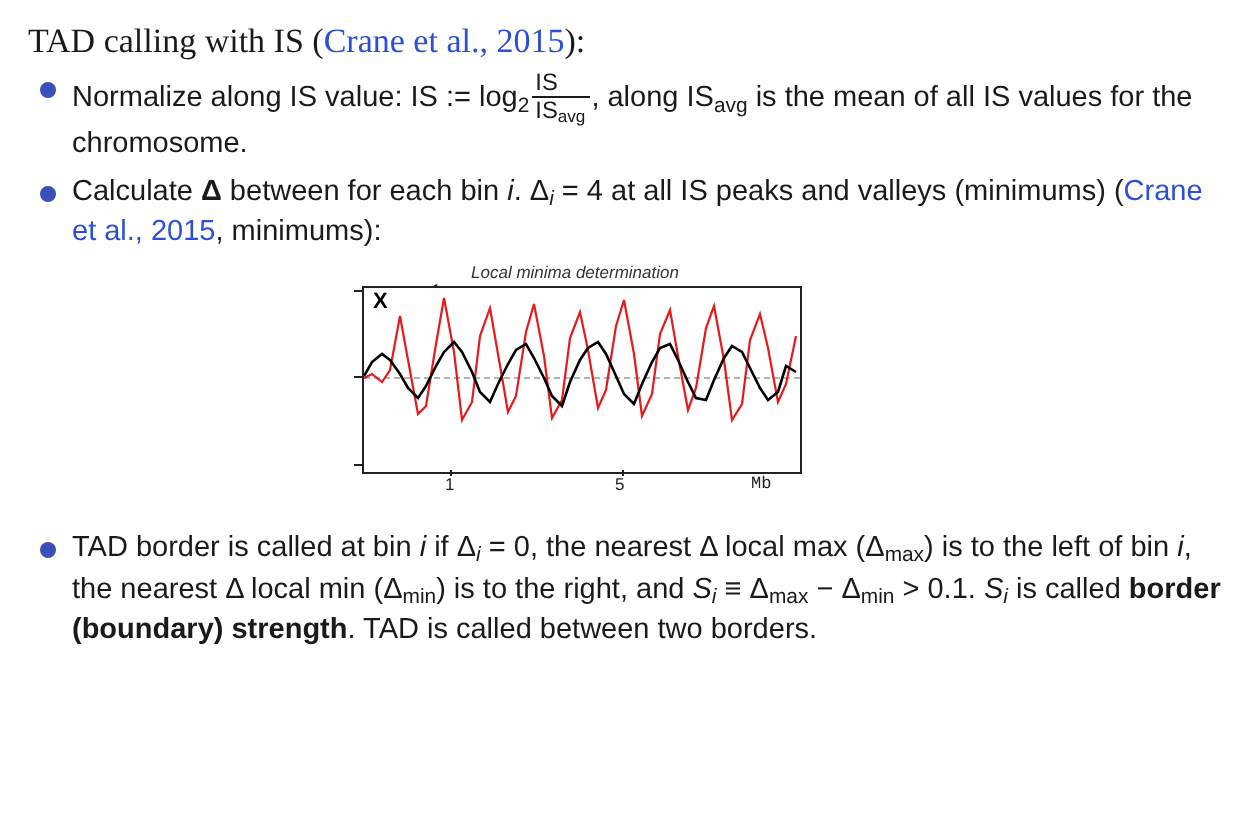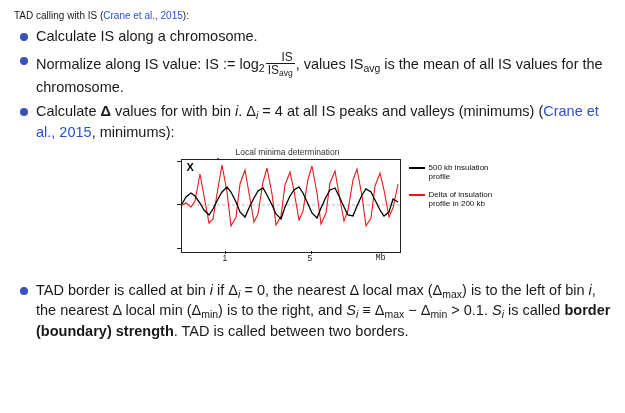--- a/index.html
+++ b/index.html
@@ -15,23 +15,24 @@
     overflow: hidden;
   }
   .slide {
     position: relative;
     width: 625px;
     height: 413px;
     box-sizing: border-box;
     padding: 10px 14px 0 14px;
   }
   .intro {
-    font-size: 10px;
+    font-size: 17px;
     line-height: 1.25;
     margin: 0 0 4px 0;
+    font-family: Liberation Serif, serif;
   }
   .cite { color: #2b4fd6; }
   ul.bullets {
     list-style: none;
     margin: 0;
     padding: 0;
   }
   ul.bullets > li {
     position: relative;
     padding-left: 22px;
@@ -51,21 +52,21 @@
   }
   .bold { font-weight: bold; }
   .italic { font-style: italic; }
   sub {
     font-size: 0.72em;
     vertical-align: -0.25em;
   }
   .frac {
     display: inline-block;
     vertical-align: -0.45em;
-    text-align: right;
+    text-align: left;
     font-size: 0.82em;
     line-height: 1.05;
     margin: 0 1px;
   }
   .frac .num {
     display: block;
     border-bottom: 1px solid #1a1a1a;
     padding: 0 2px;
   }
   .frac .den {
@@ -85,20 +86,21 @@
     height: 128px;
   }
   .fig-title {
     position: absolute;
     top: 0;
     left: 40px;
     width: 230px;
     text-align: center;
     font-size: 8.5px;
     color: #333;
+    font-style: italic;
   }
   .plot-box {
     position: absolute;
     left: 48px;
     top: 12px;
     width: 218px;
     height: 92px;
     border: 1px solid #222;
     background: #fff;
     overflow: hidden;
@@ -187,30 +189,27 @@
 <body>
 
 <div class="slide">
 
   <p class="intro">
     <span>TAD calling with IS (</span><span class="cite">Crane et al., 2015</span><span>):</span>
   </p>
 
   <ul class="bullets">
 
+
     <li>
-      <span>Calculate IS along a chromosome.</span>
+      <span>Normalize along IS value: IS := log</span><sub>2</sub><span class="frac"><span class="num">IS</span><span class="den"><span>IS</span><sub>avg</sub></span></span><span>, along IS</span><sub>avg</sub><span> is the mean of all IS values for the chromosome.</span>
     </li>
 
     <li>
-      <span>Normalize along IS value: IS := log</span><sub>2</sub><span class="frac"><span class="num">IS</span><span class="den"><span>IS</span><sub>avg</sub></span></span><span>, values IS</span><sub>avg</sub><span> is the mean of all IS values for the chromosome.</span>
-    </li>
-
-    <li>
-      <span>Calculate </span><span class="bold">Δ</span><span> values for with bin </span><span class="italic">i</span><span>. Δ</span><sub class="italic">i</sub><span> = 4 at all IS peaks and valleys (minimums) (</span><span class="cite">Crane et al., 2015</span><span>, minimums):</span>
+      <span>Calculate </span><span class="bold">Δ</span><span> between for each bin </span><span class="italic">i</span><span>. Δ</span><sub class="italic">i</sub><span> = 4 at all IS peaks and valleys (minimums) (</span><span class="cite">Crane et al., 2015</span><span>, minimums):</span>
     </li>
   </ul>
 
   <div class="figure-wrap">
     <div class="figure">
 
       <div class="fig-title">Local minima determination</div>
 
       <div class="ylab yl1">1</div>
       <div class="ylab yl0">0</div>
@@ -233,30 +232,20 @@
 
       <div class="tickrow">
         <div class="tick" style="left:44px;"></div>
         <div class="tick" style="left:130px;"></div>
       </div>
 
       <div class="xlab xl1">1</div>
       <div class="xlab xl5">5</div>
       <div class="xlab xlmb">Mb</div>
 
-      <div class="legend">
-        <div class="legend-item">
-          <span class="legend-swatch sw-black"></span>
-          <span>500 kb insulation profile</span>
-        </div>
-        <div class="legend-item">
-          <span class="legend-swatch sw-red"></span>
-          <span>Delta of insulation profile in 200 kb</span>
-        </div>
-      </div>
 
     </div>
   </div>
 
   <ul class="bullets">
     <li>
       <span>TAD border is called at bin </span><span class="italic">i</span><span> if Δ</span><sub class="italic">i</sub><span> = 0, the nearest Δ local max (Δ</span><sub>max</sub><span>) is to the left of bin </span><span class="italic">i</span><span>, the nearest Δ local min (Δ</span><sub>min</sub><span>) is to the right, and </span><span class="italic">S</span><sub class="italic">i</sub><span> ≡ Δ</span><sub>max</sub><span> − Δ</span><sub>min</sub><span> &gt; 0.1. </span><span class="italic">S</span><sub class="italic">i</sub><span> is called </span><span class="bold">border (boundary) strength</span><span>. TAD is called between two borders.</span>
     </li>
   </ul>
 

